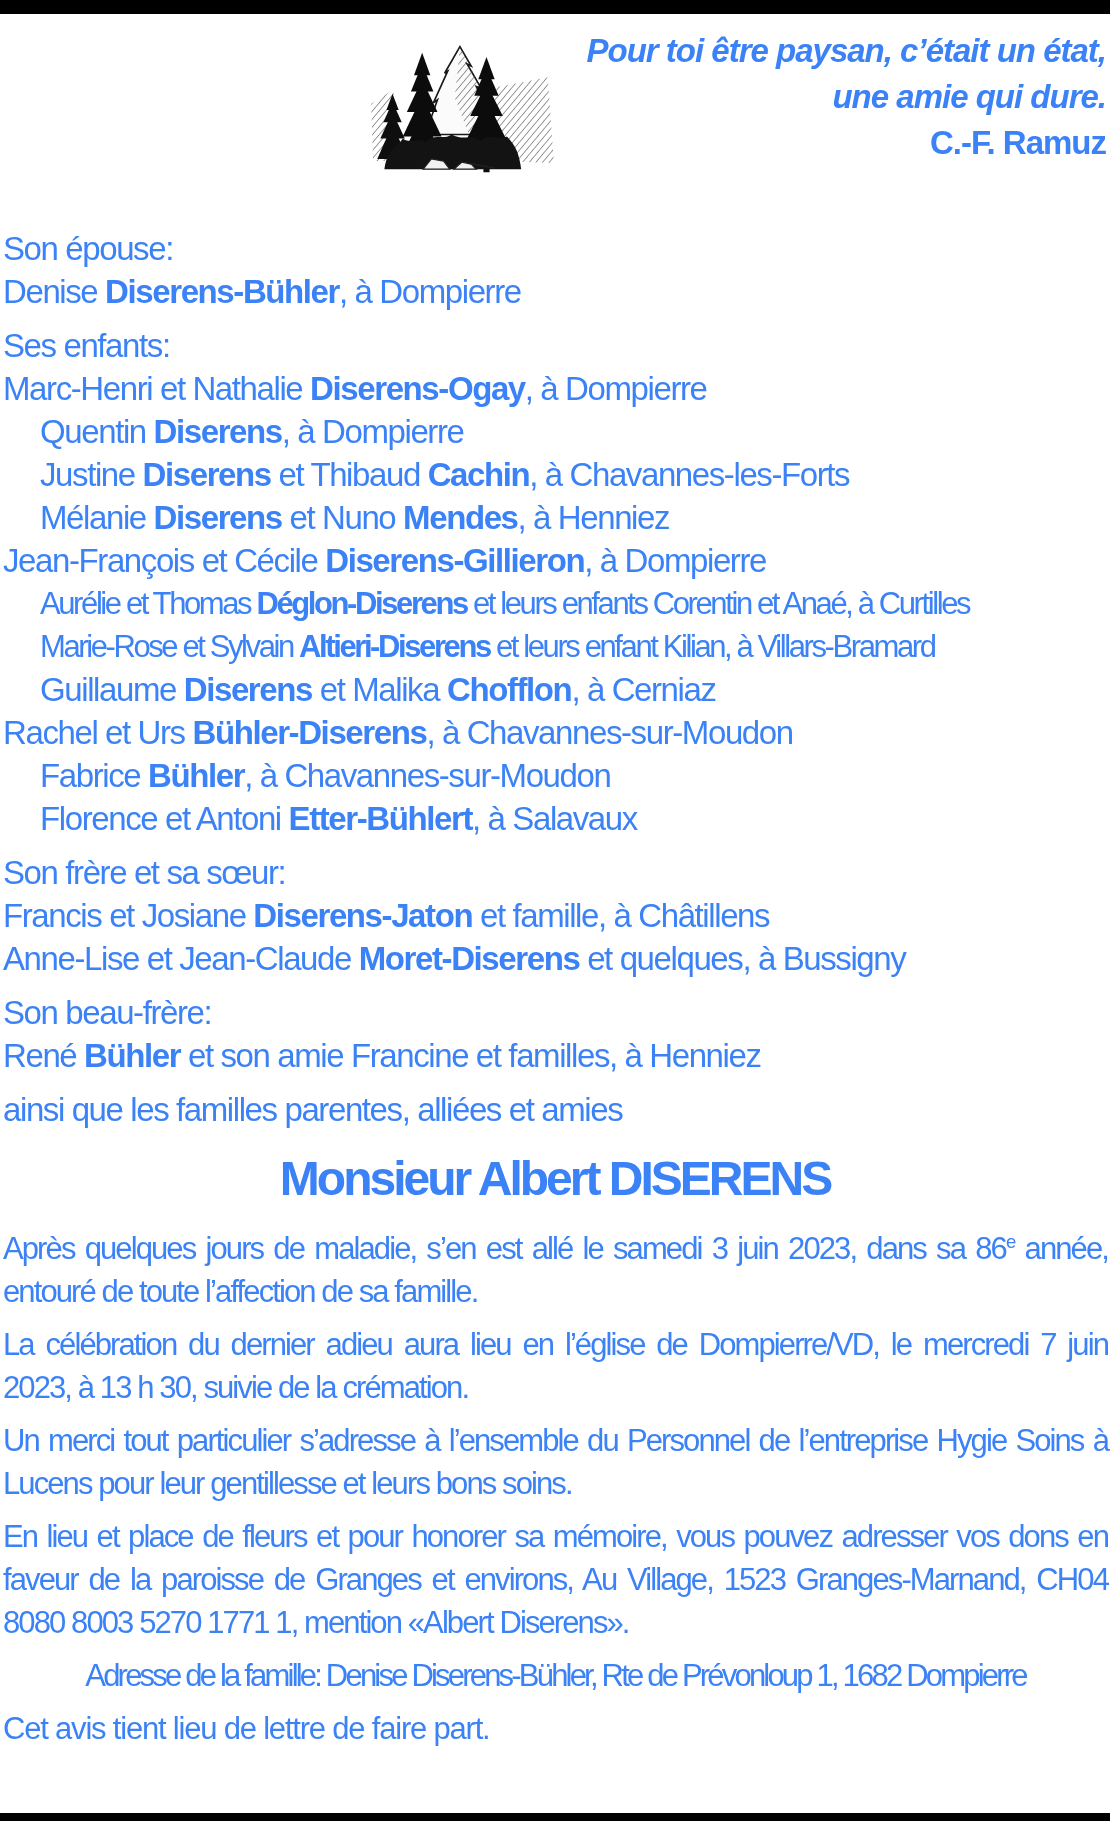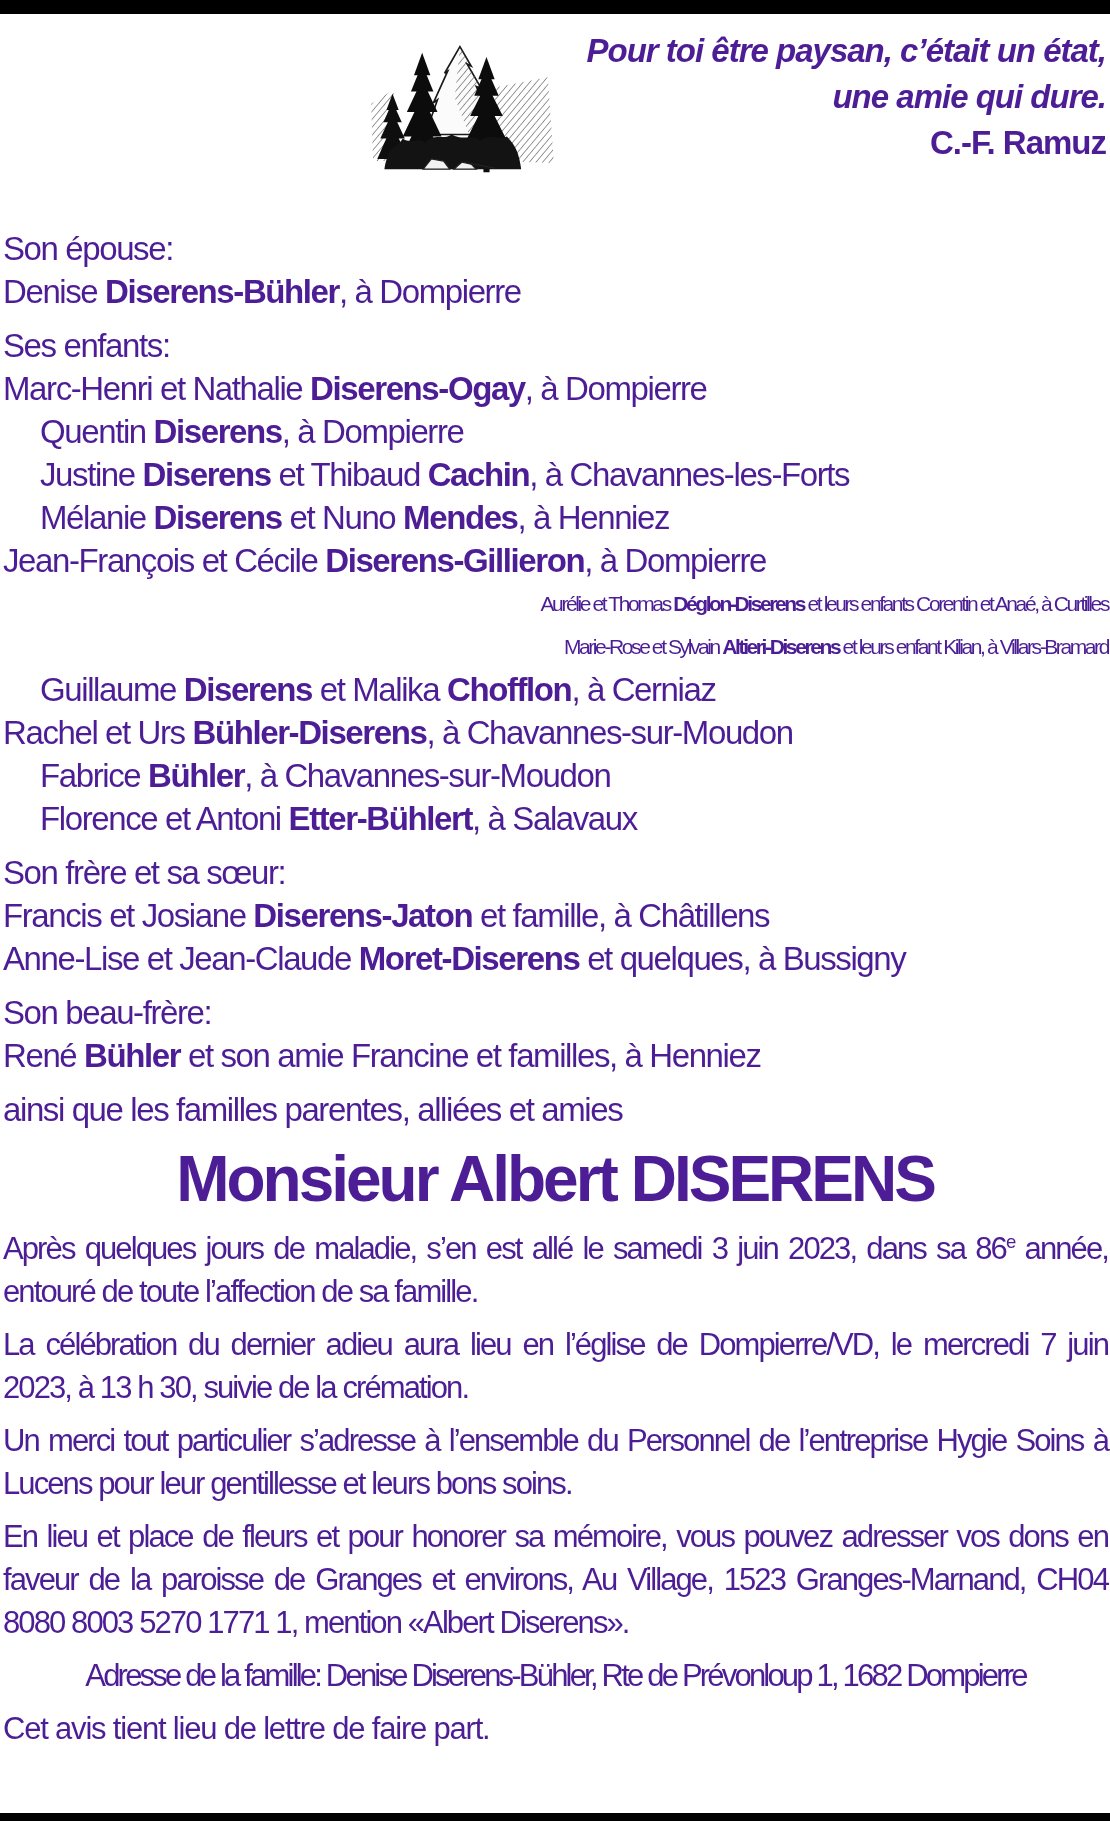--- a/index.html
+++ b/index.html
@@ -2,21 +2,21 @@
 <html><head>
 <meta charset="utf-8">
 <style>
   html,body{margin:0;padding:0;background:#fff;}
   .page{
     position:relative;
     width:1110px;height:1821px;
     background:#fff;
     overflow:hidden;
     font-family:"Liberation Sans", sans-serif;
-    color:#4c1d95;
+    color:#3b82f6;
   }
   .bar{background:#000;}
   .bar.top{position:absolute;top:0;left:0;right:0;height:14px;}
   .bar.bottom{position:absolute;bottom:0;left:0;right:0;height:8px;}
 
   .header{position:relative;height:213px;margin-top:14px;}
   .art{position:absolute;left:366px;top:24px;width:194px;height:146px;}
   .art svg{width:100%;height:100%;}
 
   .quote{
@@ -25,25 +25,25 @@
     font-size:33px;line-height:46px;
     font-weight:700;font-style:italic;
     letter-spacing:-1px;
   }
   .q-author{font-style:normal;}
 
   .family{margin:0 2px 0 3px;font-size:33px;line-height:43px;}
   .family .line{letter-spacing:-1.4px;white-space:nowrap;}
   .line.ind{padding-left:37px;}
   .line.gap{margin-top:11px;}
-  .line.t1{font-size:21px;letter-spacing:-2.4px;text-align:right;}
+  .line.t1{font-size:31px;letter-spacing:-2.4px;}
   .b{font-weight:700;}
 
   .title{
-    font-size:64px;font-weight:700;line-height:72px;
+    font-size:48px;font-weight:700;line-height:72px;
     text-align:center;letter-spacing:-3px;
     margin:12px 0 12px;
   }
 
   .paras{margin:0 2px 0 3px;}
   .para{
     font-size:31px;line-height:43px;
     letter-spacing:-1.9px;
     text-align:justify;
     margin:0 0 10px;

